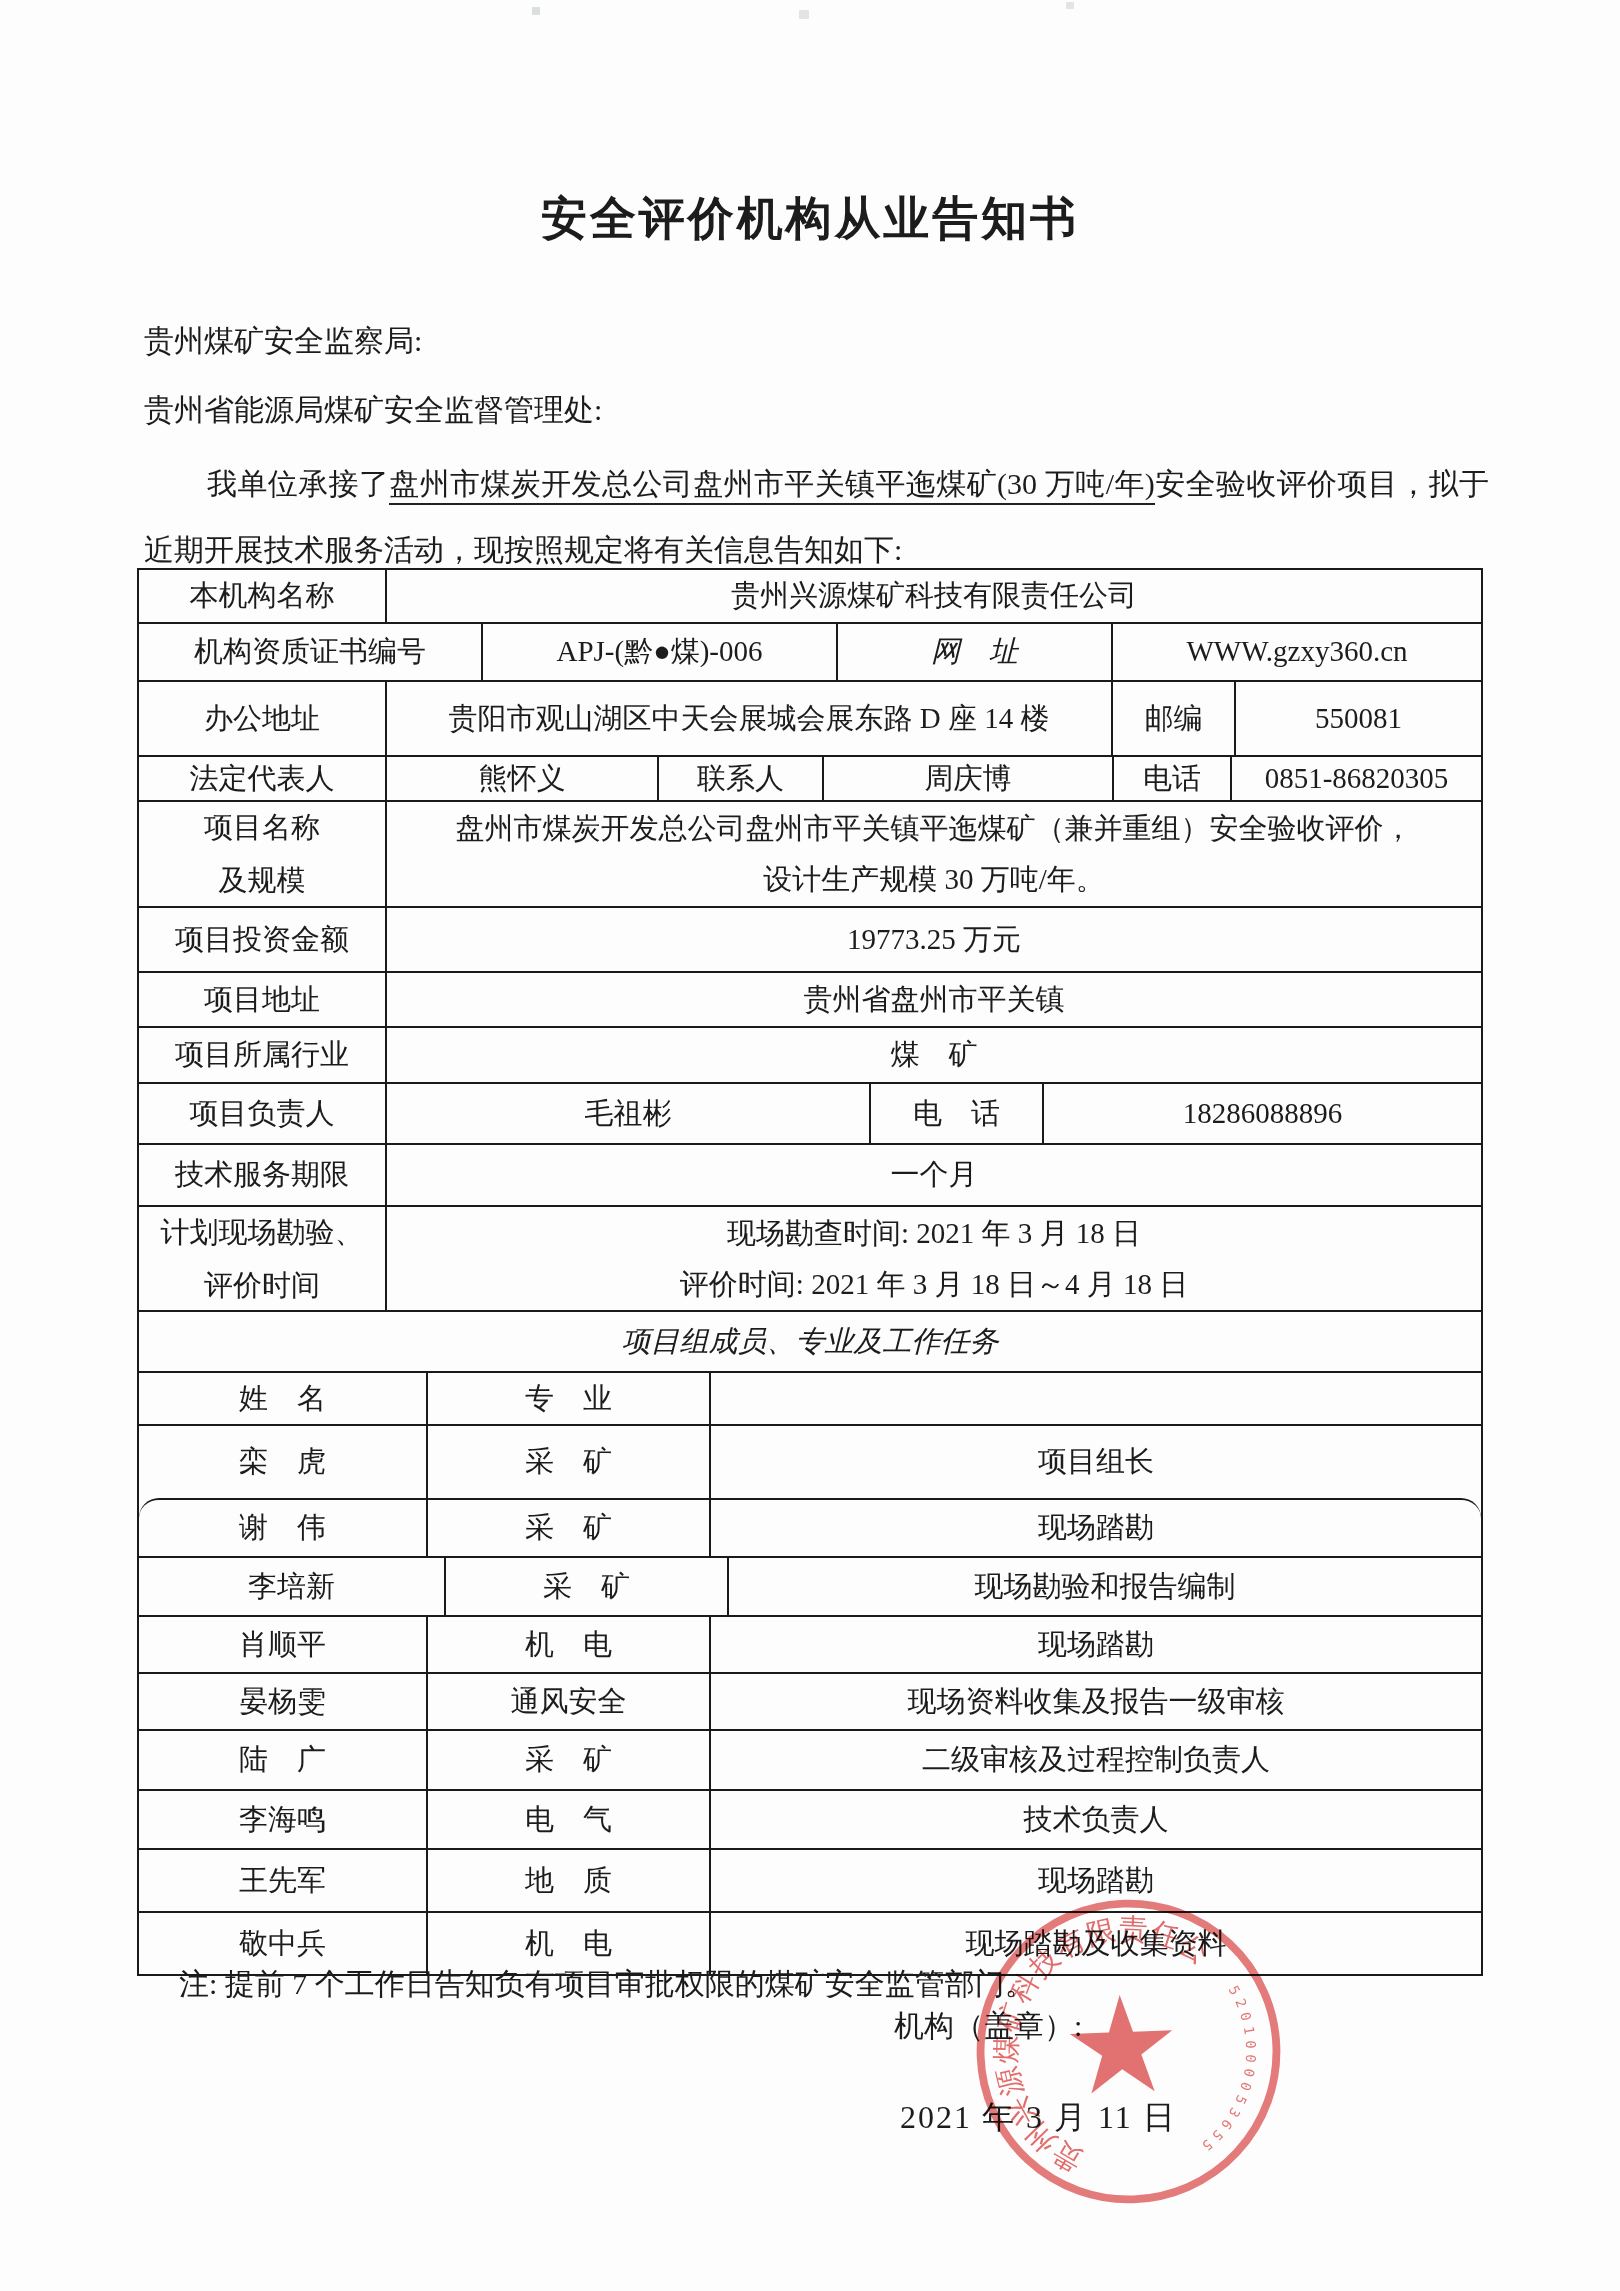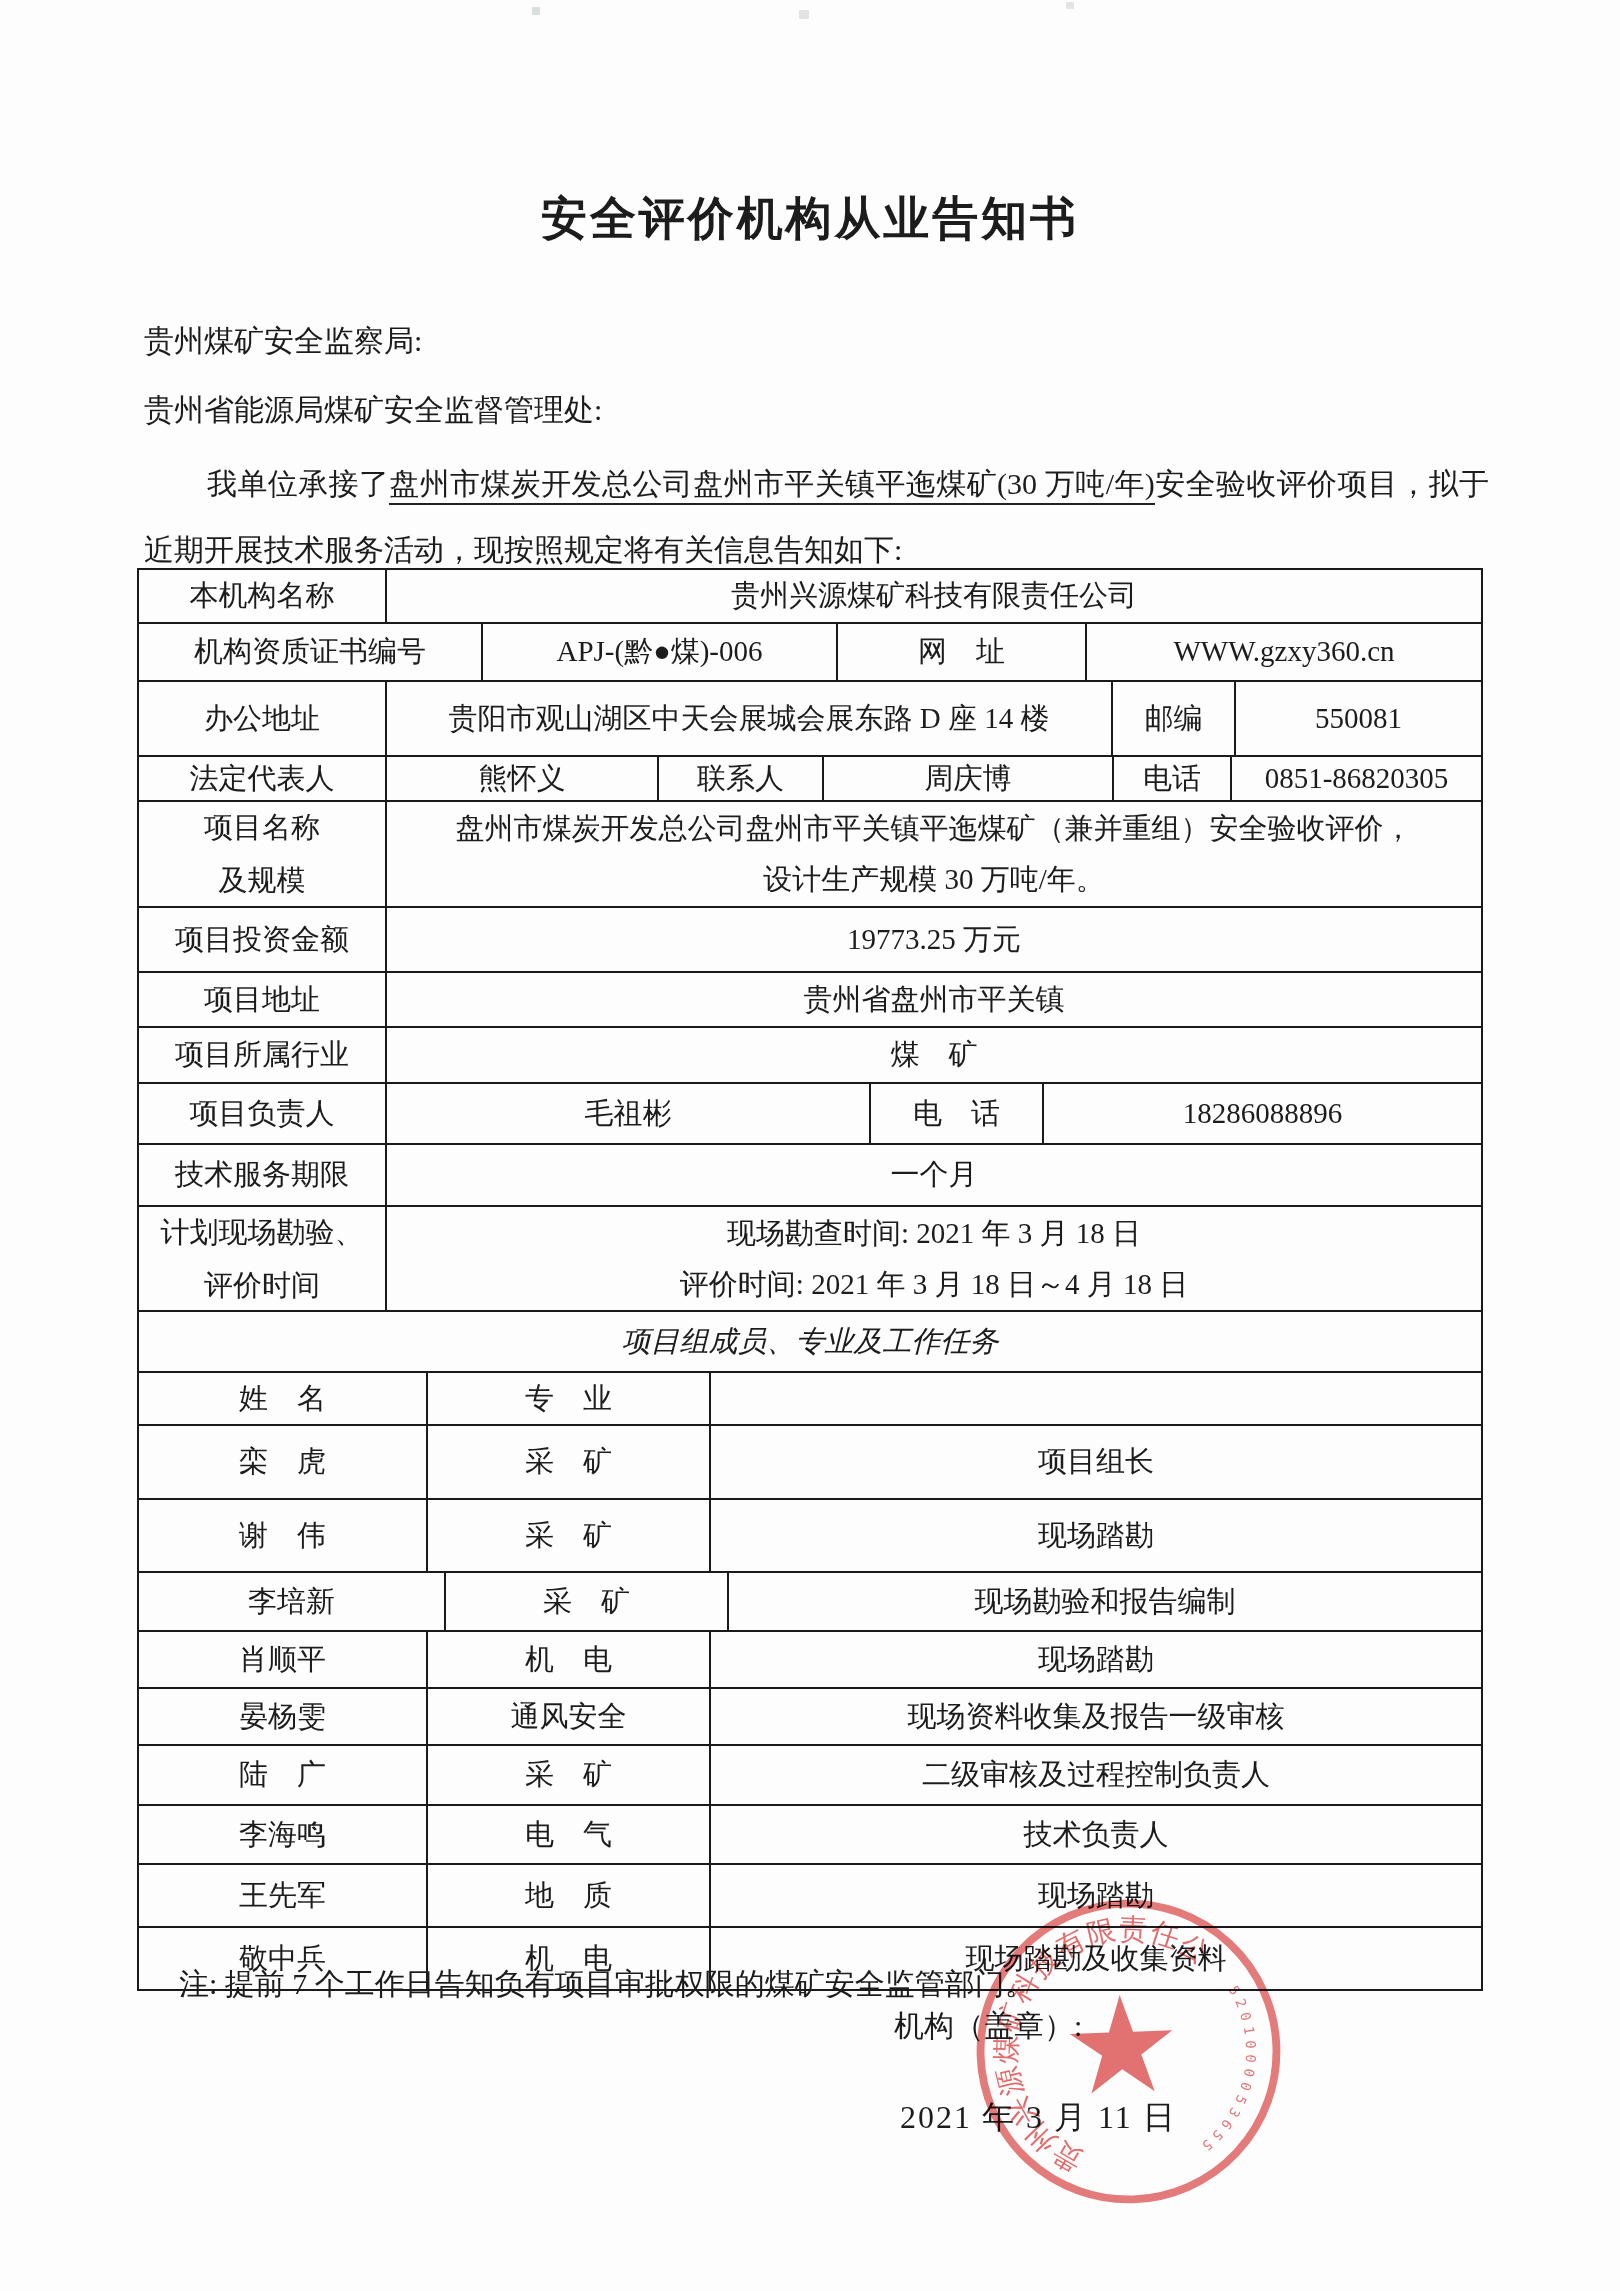--- a/index.html
+++ b/index.html
@@ -70,21 +70,21 @@
   <div class="tbl">
 
     <div class="tr" style="height:52px;">
       <div class="td" style="width:246px;">本机构名称</div>
       <div class="td grow">贵州兴源煤矿科技有限责任公司</div>
     </div>
 
     <div class="tr" style="height:58px;">
       <div class="td" style="width:342px;">机构资质证书编号</div>
       <div class="td" style="width:355px;">APJ-(黔●煤)-006</div>
-      <div class="td" style="width:249px;">网　址</div>
+      <div class="td" style="width:275px;font-style:italic;">网　址</div>
       <div class="td grow">WWW.gzxy360.cn</div>
     </div>
 
     <div class="tr" style="height:75px;">
       <div class="td" style="width:246px;">办公地址</div>
       <div class="td" style="width:726px;">贵阳市观山湖区中天会展城会展东路 D 座 14 楼</div>
       <div class="td" style="width:123px;">邮编</div>
       <div class="td grow">550081</div>
     </div>
 
@@ -154,21 +154,21 @@
       <div class="td" style="width:287px;">姓　名</div>
       <div class="td" style="width:283px;">专　业</div>
       <div class="td grow"></div>
     </div>
 
     <div class="tr" style="height:74px;">
       <div class="td" style="width:287px;">栾　虎</div>
       <div class="td" style="width:283px;">采　矿</div>
       <div class="td grow">项目组长</div>
     </div>
-    <div class="tr" style="height:73px;">
+    <div class="tr" style="height:58px;border-radius:20px;">
       <div class="td" style="width:287px;">谢　伟</div>
       <div class="td" style="width:283px;">采　矿</div>
       <div class="td grow">现场踏勘</div>
     </div>
     <div class="tr" style="height:59px;">
       <div class="td" style="width:305px;">李培新</div>
       <div class="td" style="width:283px;">采　矿</div>
       <div class="td grow">现场勘验和报告编制</div>
     </div>
     <div class="tr" style="height:57px;">

